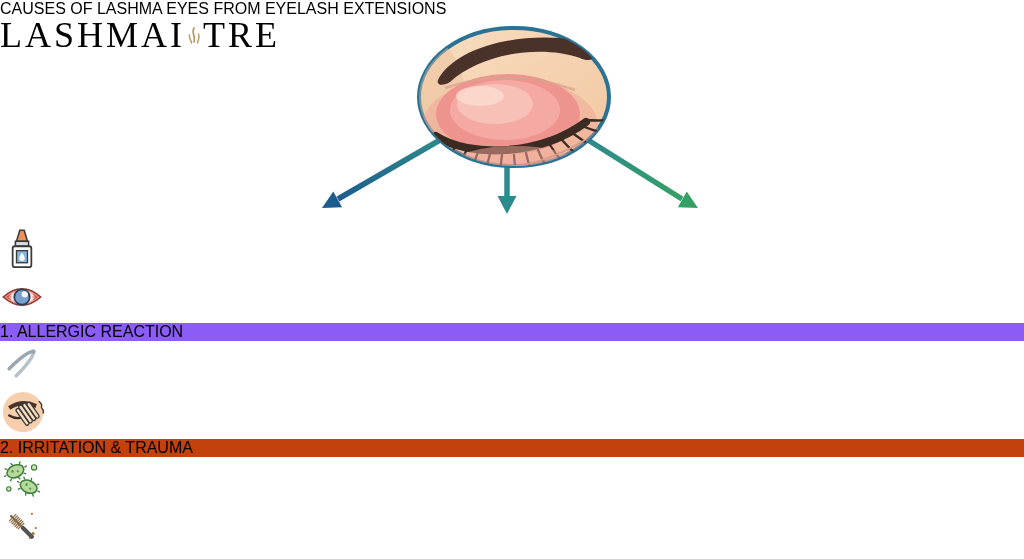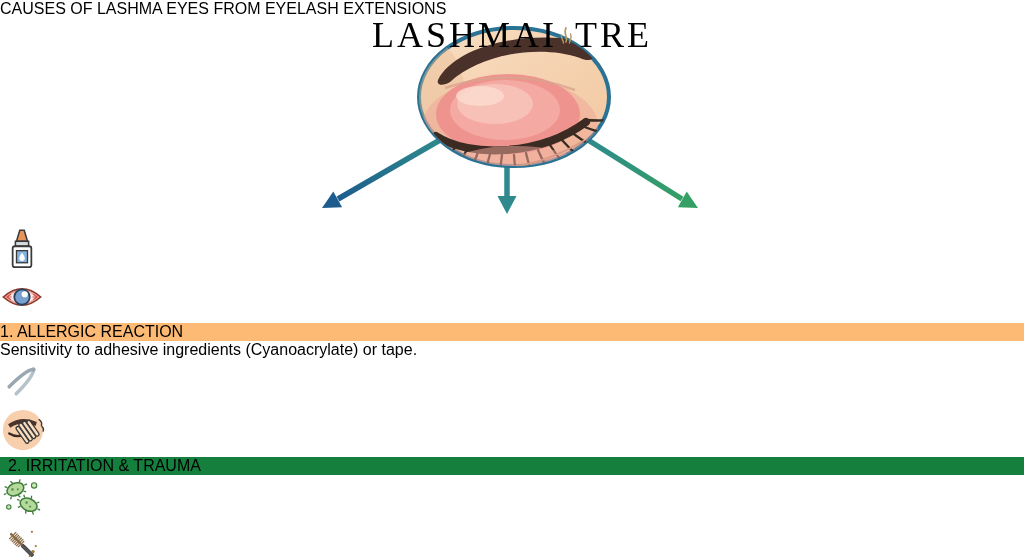--- a/index.html
+++ b/index.html
@@ -3,21 +3,21 @@
 <meta charset="utf-8">
 <style>
   html,body { margin:0; padding:0; background:#ffffff; }
   .canvas {
     position:relative; width:1024px; height:559px; background:#ffffff;
     font-family:"Liberation Sans", sans-serif; overflow:hidden;
   }
 
   
   .logo {
-    position:absolute; top:14px; left:0; width:1024px; text-align:center;
+    position:absolute; top:14px; left:0; width:1024px; 
     font-family:"Liberation Serif", serif; font-size:36px; letter-spacing:3px;
     background:linear-gradient(100deg,#8a6d3a 0%, #c4a express:none;
   }
   .logo span.gold {
     background:linear-gradient(100deg,#8f7240 5%, #d9c08a 40%, #a88a4e 70%, #e2cb96 100%);
     -webkit-background-clip:text; background-clip:text; color:transparent;
   }
   .logo .i-wrap { position:relative; display:inline-block; }
   .logo .flame { position:absolute; left:50%; transform:translateX(-50%); top:-17px; }
 
@@ -140,22 +140,21 @@
       <div class="icon-circle" style="border-color: rgb(29, 92, 142);">
         <svg width="44" height="44" viewBox="0 0 40 40">
           <path d="M3 20 Q 20 5 37 20 Q 20 35 3 20 Z" fill="#f2a49c" stroke="#8a3a2e" stroke-width="1.5"></path>
           <path d="M6.5 20 Q 20 9 33.5 20 Q 20 31 6.5 20 Z" fill="#fbeae2"></path>
           <path d="M6 20 l4 -2.5 M6 20 l4.5 0 M6 20 l4 2.5 M34 20 l-4 -2.5 M34 20 l-4.5 0 M34 20 l-4 2.5" stroke="#d9534f" stroke-width="1.1"></path>
           <circle cx="20" cy="20" r="7" fill="#7aa0cf" stroke="#24425f" stroke-width="1.6"></circle>
           <circle cx="22.5" cy="17.5" r="2.8" fill="#ffffff"></circle>
         </svg>
       </div>
     </div>
-    <div class="pill" style="background: #fdba74;">1. ALLERGIC REACTION</div>
-    <div class="desc">Sensitivity to adhesive ingredients (Cyanoacrylate) or tape.</div>
+    <div class="pill" style="background: #8b5cf6;">1. ALLERGIC REACTION</div>
   </div>
 
   
   <div class="column col-2">
     <div class="icons">
       <div class="icon-circle" style="border-color: rgb(46, 138, 140);">
         <svg width="44" height="44" viewBox="0 0 40 40">
           <g transform="rotate(45 20 20)">
             <path d="M20 5 C 16.5 9 15.5 20 15.5 32" stroke="#9aa7b0" stroke-width="3.2" fill="none" stroke-linecap="round"></path>
             <path d="M20 5 C 23.5 9 24.5 20 24.5 32" stroke="#b6c2ca" stroke-width="3.2" fill="none" stroke-linecap="round"></path>
@@ -171,21 +170,21 @@
           <g transform="rotate(-35 26 24)" stroke="#3a3a3a" stroke-width="1.1" fill="#f9ddbe">
             <rect x="19" y="12" width="3.2" height="17" rx="1.6"></rect>
             <rect x="22.6" y="11" width="3.2" height="18" rx="1.6"></rect>
             <rect x="26.2" y="11.5" width="3.2" height="17.5" rx="1.6"></rect>
             <rect x="29.8" y="13" width="3.2" height="16" rx="1.6"></rect>
           </g>
           <path d="M34 11 q 3 2 2 5 M 36.5 17 q 2 2 1 4" stroke="#3a3a3a" stroke-width="1.2" fill="none" stroke-linecap="round"></path>
         </svg>
       </div>
     </div>
-    <div class="pill" style="background: #15803d; padding-left: 8px;">2. IRRITATION &amp; TRAUMA</div>
+    <div class="pill" style="background: #c2410c;">2. IRRITATION &amp; TRAUMA</div>
   </div>
 
   
   <div class="column col-3">
     <div class="icons">
       <div class="icon-circle" style="border-color: rgb(58, 163, 104);">
         <svg width="44" height="44" viewBox="0 0 40 40">
           <g transform="rotate(-25 14 13)">
             <ellipse cx="14" cy="13" rx="8" ry="5.5" fill="#b5d99a" stroke="#3e7d3a" stroke-width="1.4"></ellipse>
             <path d="M5 13 l-2.5 0 M23 13 l2.5 0 M14 7 l-1 -2.5 M14 19 l1 2.5 M8 8.5 l-1.8 -1.8 M20 8.5 l1.8 -1.8 M8 17.5 l-1.8 1.8 M20 17.5 l1.8 1.8" stroke="#3e7d3a" stroke-width="1.2"></path>

